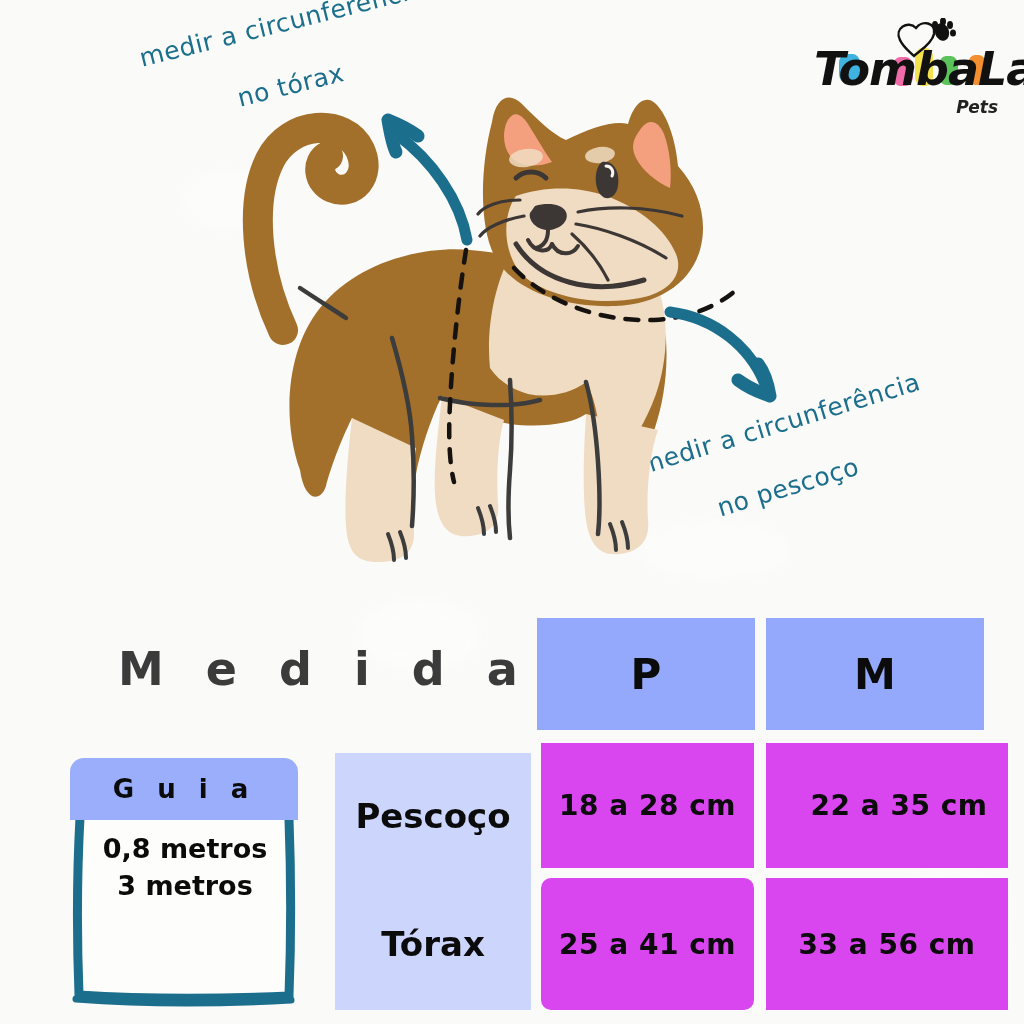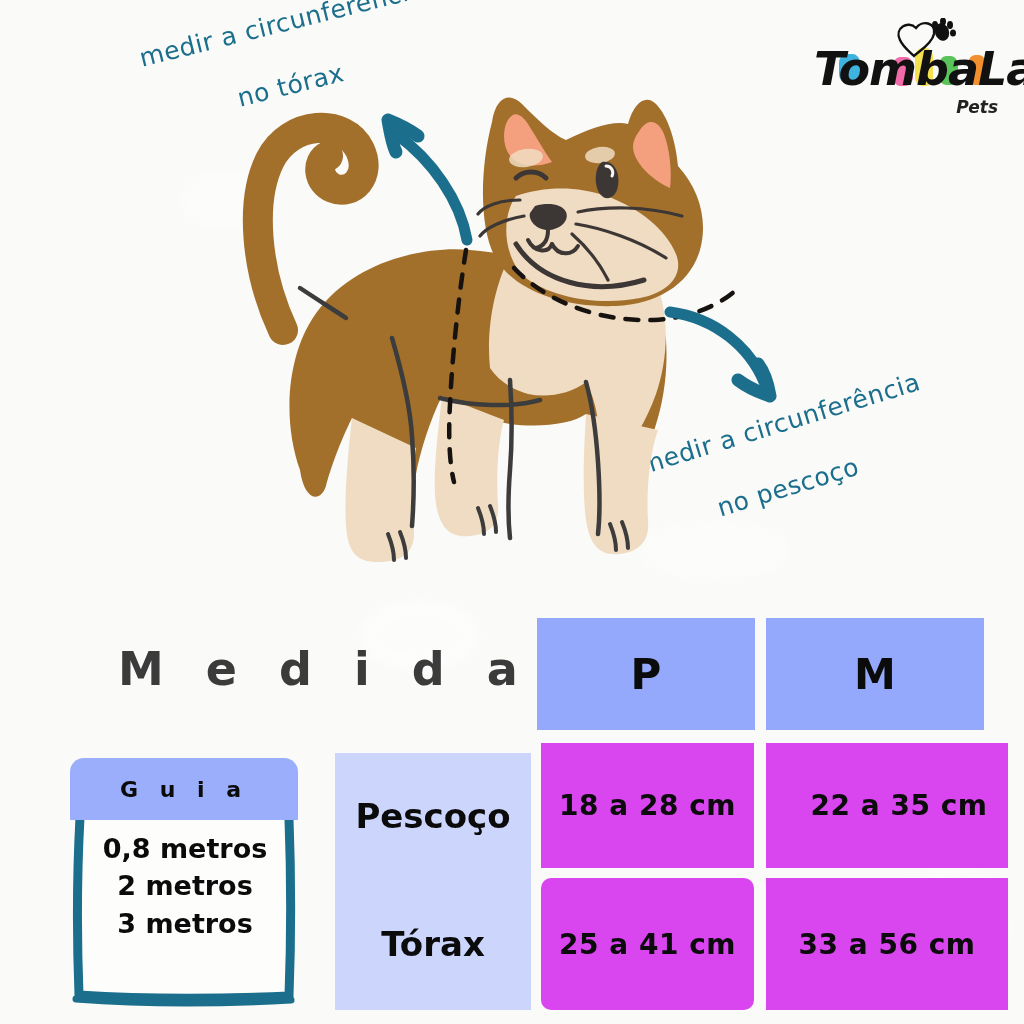--- a/index.html
+++ b/index.html
@@ -55,21 +55,21 @@
   #val-m-pescoco{left:766px;top:143px;width:218px;height:125px;padding-left:24px;}
 
   #lbl-torax{left:335px;top:278px;width:196px;height:132px;}
   #val-p-torax{left:541px;top:278px;width:213px;height:132px;border-radius:10px;}
   #val-m-torax{left:766px;top:278px;width:242px;height:132px;}
 
   
   #guia-box{position:absolute;left:70px;top:158px;width:228px;height:252px;}
   #guia-header{position:absolute;left:0;top:0;width:228px;height:62px;background:#9aaefb;
     border-radius:14px 14px 0 0;display:flex;align-items:center;justify-content:center;
-    font-family:"DejaVu Sans",sans-serif;font-weight:700;font-size:22px;color:#0b0b0b;letter-spacing:7px;z-index:2;}
+    font-family:"DejaVu Sans",sans-serif;font-weight:700;font-size:26px;color:#0b0b0b;letter-spacing:7px;z-index:2;}
   #guia-frame{position:absolute;left:0;top:55px;width:228px;height:197px;z-index:1;}
   #guia-list{position:absolute;left:10px;top:72px;width:210px;
     font-family:"DejaVu Sans",sans-serif;font-weight:700;font-size:27px;color:#0b0b0b;
     text-align:center;line-height:1.38;z-index:3;}
   #guia-list div{white-space:nowrap;}
 </style>
 </head>
 <body>
 
 <div class="paper-blob" style="left:360px;top:600px;width:120px;height:70px;"></div>
@@ -224,17 +224,16 @@
 
   <div id="guia-box">
     <div id="guia-header">G u i a</div>
     <svg id="guia-frame" viewBox="0 0 228 197">
       <rect x="8" y="6" width="212" height="182" fill="#fdfdfc"></rect>
       <path d="M10 4 C7 60, 7 130, 9 182 C70 186, 150 186, 219 183 C221 130, 221 60, 219 6" fill="none" stroke="#1b6e8c" stroke-width="9" stroke-linecap="round" stroke-linejoin="round"></path>
       <path d="M6 186 C70 191, 150 191, 221 187" fill="none" stroke="#1b6e8c" stroke-width="7" stroke-linecap="round"></path>
     </svg>
     <div id="guia-list">
       <div>0,8 metros</div>
-      <div>2 metros</div>
       <div>3 metros</div>
     </div>
   </div>
 </div>
 
 </body></html>

